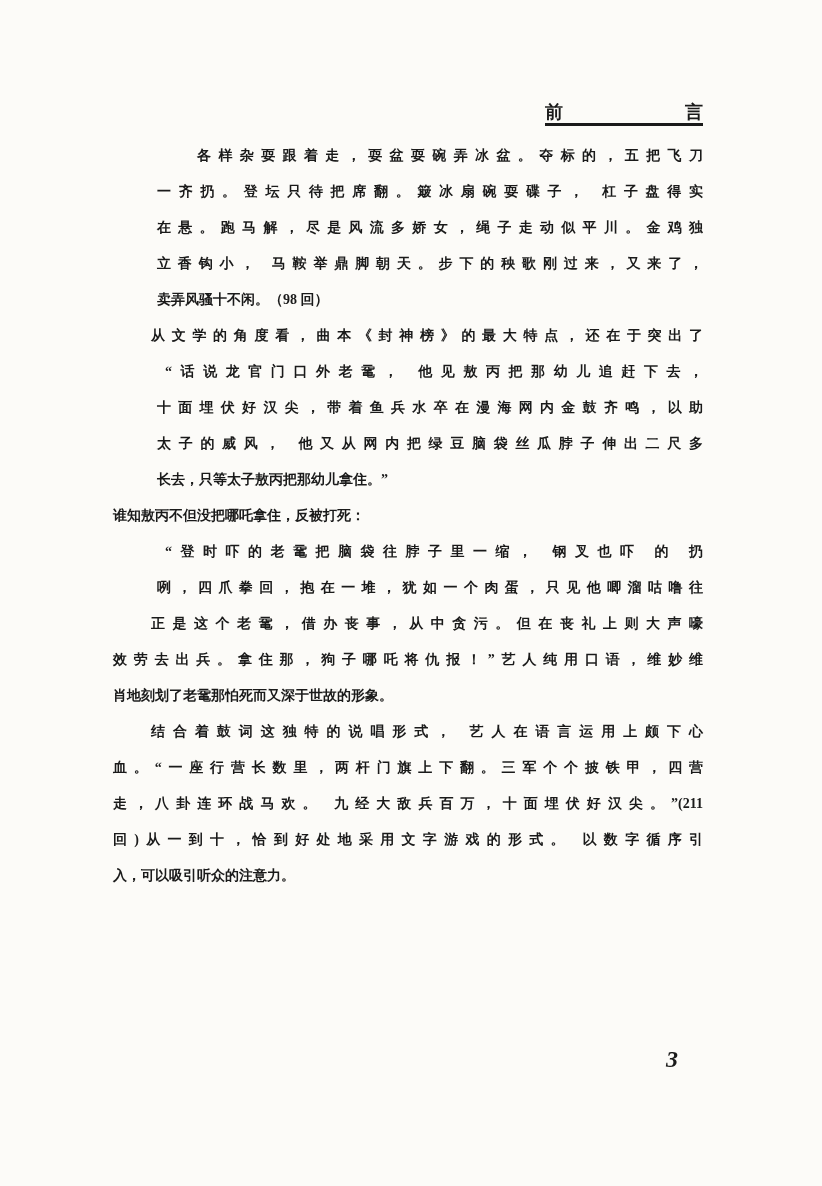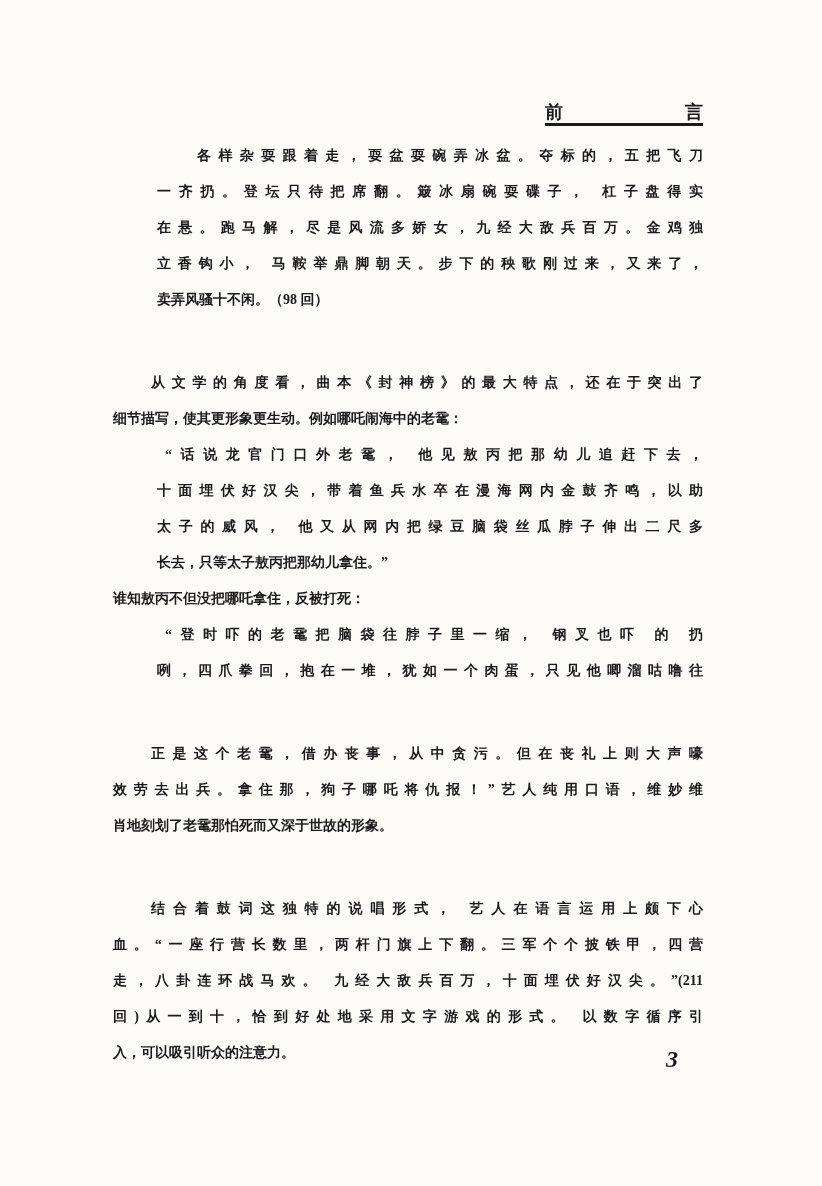--- a/index.html
+++ b/index.html
@@ -22,21 +22,21 @@
   .page-body{
     position:absolute;left:113px;top:138px;width:590px;
   }
   .line{
     height:36px;line-height:36px;
     font-size:14px;font-weight:bold;
     text-justify:inter-character;
   }
   .line.fill{text-align:justify;text-align-last:justify;}
   .ind-n{padding-left:0;}
-  .ind-p{padding-left:38px;margin-top:47px;}
+  .ind-p{padding-left:38px;}
   .ind-v{padding-left:44px;}
   .ind-q{padding-left:52px;}
   .ind-v1{padding-left:84px;}
   .page-number{
     position:absolute;left:666px;top:1046px;
     font-size:24px;font-weight:bold;font-style:italic;
     letter-spacing:0;
   }
 </style>
 </head>
@@ -44,25 +44,24 @@
 
 <div class="page">
   <div class="running-header">
     <span>前</span>
     <span>言</span>
   </div>
 
   <div class="page-body" id="page-body">
       <div class="line ind-v1 fill">各样杂耍跟着走，耍盆耍碗弄冰盆。夺标的，五把飞刀</div>
       <div class="line ind-v fill">一齐扔。登坛只待把席翻。簸冰扇碗耍碟子， 杠子盘得实</div>
-      <div class="line ind-v fill">在悬。跑马解，尽是风流多娇女，九经大敌兵百万。金鸡独</div>
+      <div class="line ind-v fill">在悬。跑马解，尽是风流多娇女，绳子走动似平川。金鸡独</div>
       <div class="line ind-v fill">立香钩小， 马鞍举鼎脚朝天。步下的秧歌刚过来，又来了，</div>
       <div class="line ind-v">卖弄风骚十不闲。（98 回）</div>
       <div class="line ind-p fill">从文学的角度看，曲本《封神榜》的最大特点，还在于突出了</div>
-      <div class="line ind-n">细节描写，使其更形象更生动。例如哪吒闹海中的老鼋：</div>
       <div class="line ind-q fill">“话说龙官门口外老鼋， 他见敖丙把那幼儿追赶下去，</div>
       <div class="line ind-v fill">十面埋伏好汉尖，带着鱼兵水卒在漫海网内金鼓齐鸣，以助</div>
       <div class="line ind-v fill">太子的威风， 他又从网内把绿豆脑袋丝瓜脖子伸出二尺多</div>
       <div class="line ind-v">长去，只等太子敖丙把那幼儿拿住。”</div>
       <div class="line ind-n">谁知敖丙不但没把哪吒拿住，反被打死：</div>
       <div class="line ind-q fill">“登时吓的老鼋把脑袋往脖子里一缩， 钢叉也吓 的 扔</div>
       <div class="line ind-v fill">咧，四爪拳回，抱在一堆，犹如一个肉蛋，只见他唧溜咕噜往</div>
       <div class="line ind-p fill">正是这个老鼋，借办丧事，从中贪污。但在丧礼上则大声嚎</div>
       <div class="line ind-n fill">效劳去出兵。拿住那，狗子哪吒将仇报！”艺人纯用口语，维妙维</div>
       <div class="line ind-n">肖地刻划了老鼋那怕死而又深于世故的形象。</div>

